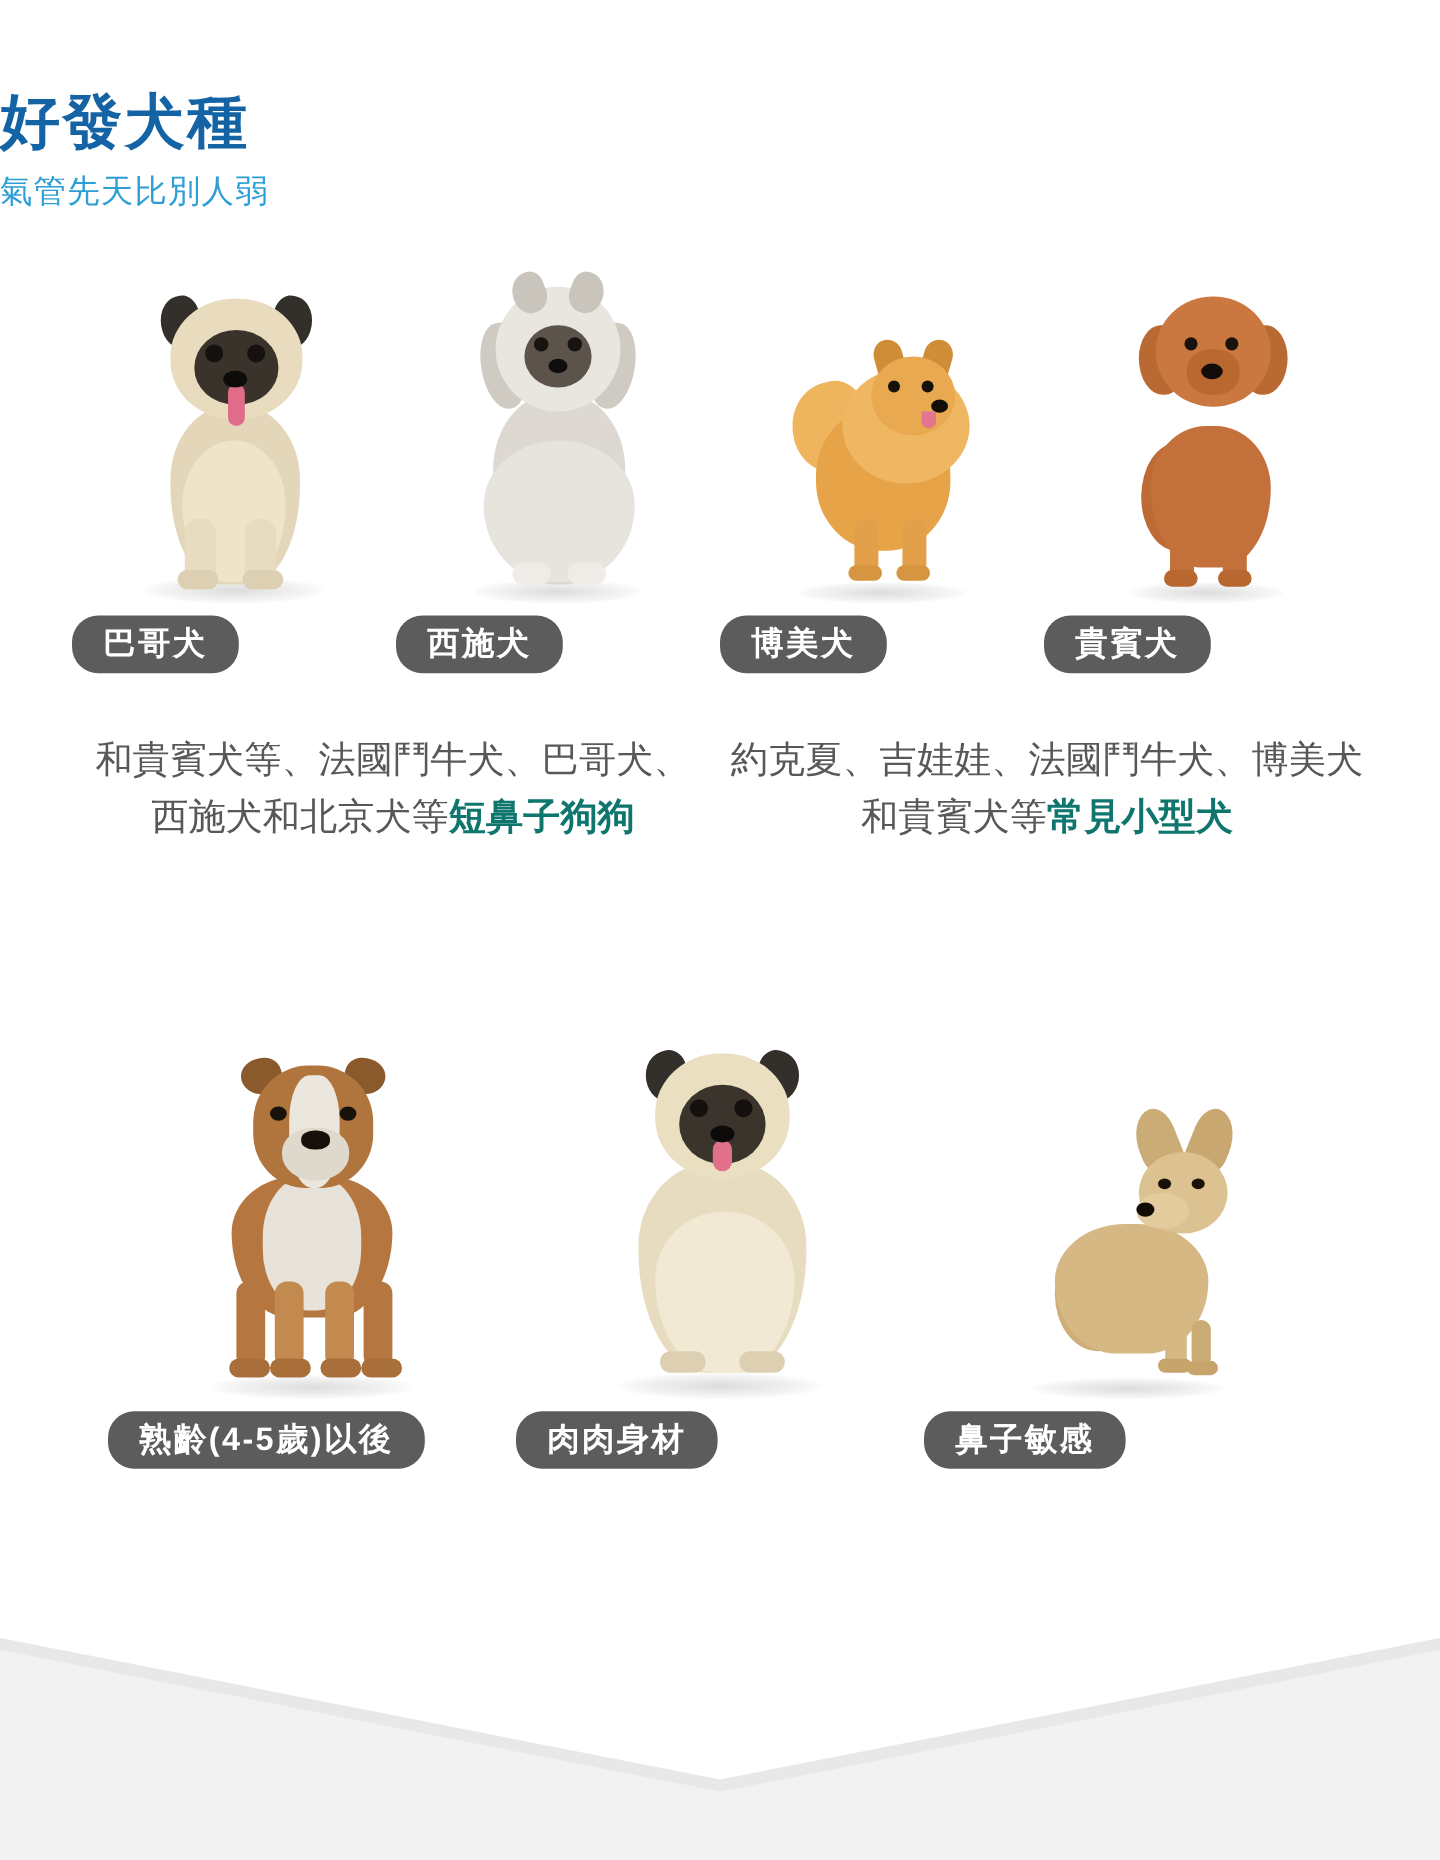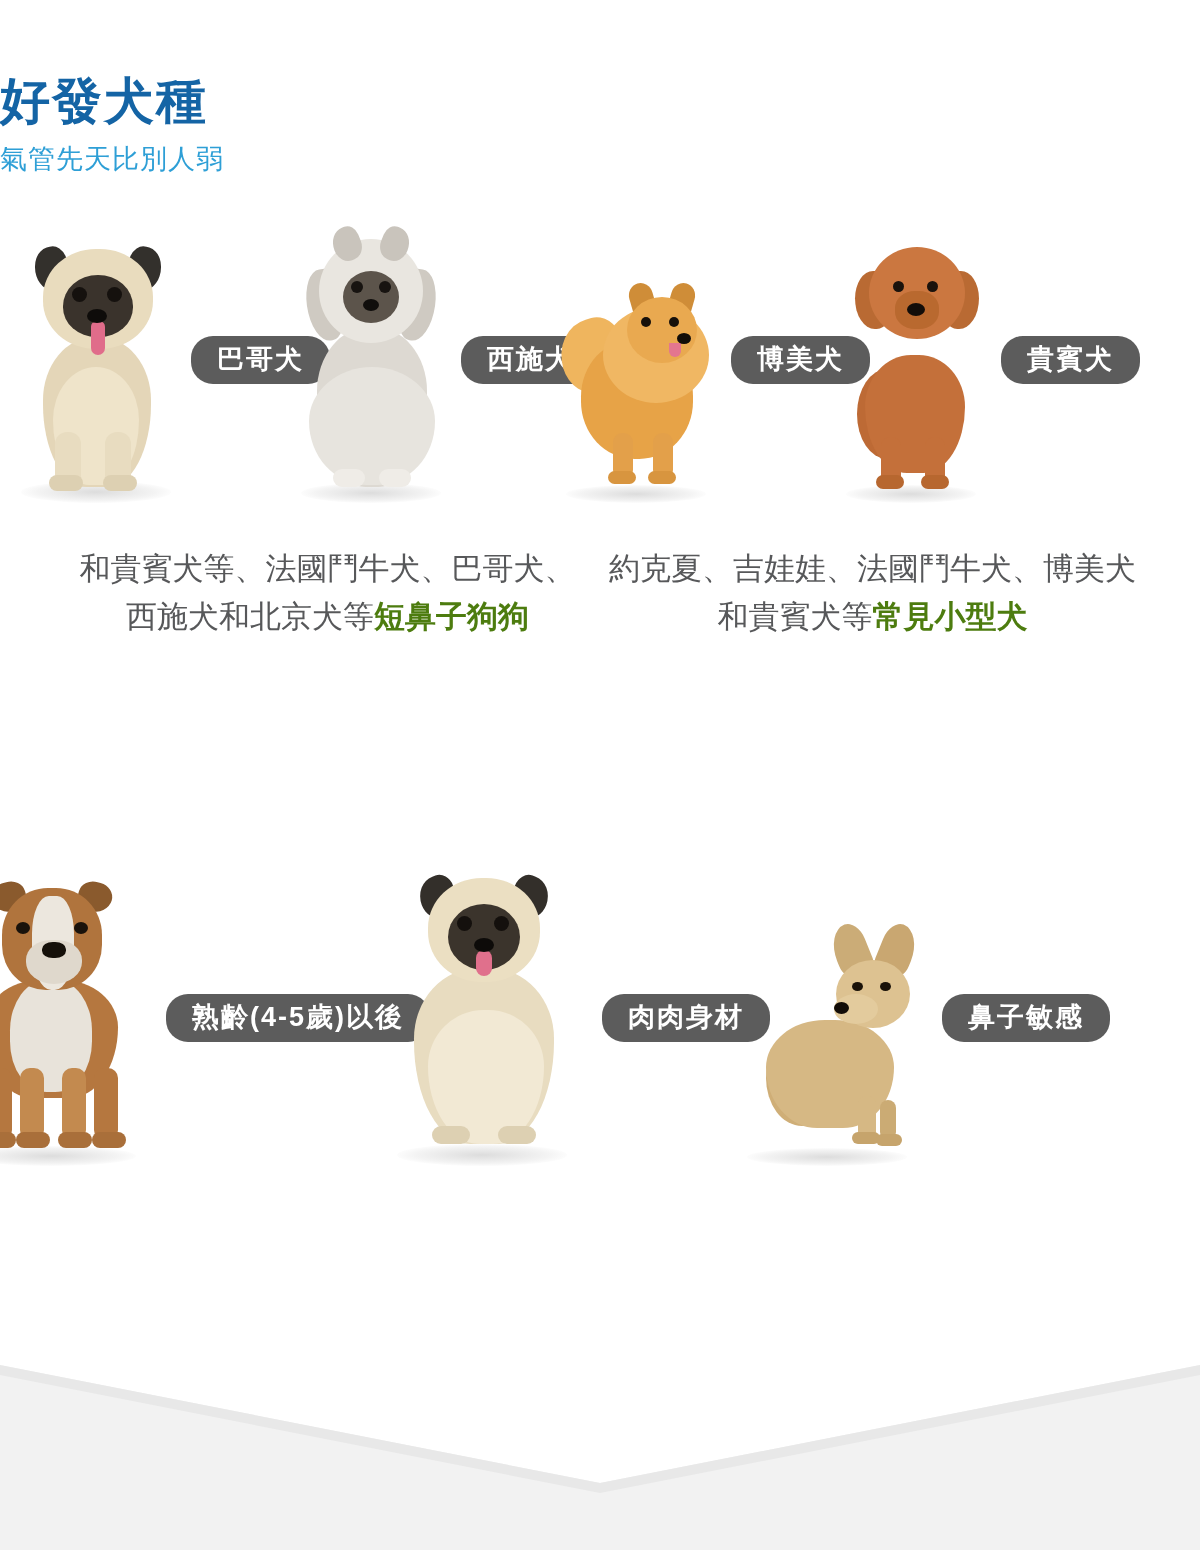--- a/index.html
+++ b/index.html
@@ -52,22 +52,22 @@
     display: flex;
     justify-content: center;
     align-items: flex-end;
     margin-top: 30px;
   }
   .card-row.four .card { width: 270px; }
   .card-row.three .card { width: 340px; }
 
   .card {
     display: flex;
-    flex-direction: row;
-    align-items: center;
+    flex-direction: column;
+    align-items: flex-start;
     justify-content: flex-end;
   }
 
   .photo {
     position: relative;
     width: 100%;
     display: flex;
     align-items: flex-end;
     justify-content: center;
   }
@@ -95,21 +95,21 @@
     margin-top: 48px;
   }
   .caption {
     width: 545px;
     text-align: center;
     font-size: 31px;
     line-height: 1.55;
     color: #57585a;
     letter-spacing: 0px;
   }
-  .caption b { font-weight: bold; color: #4d7c0f; }
+  .caption b { font-weight: bold; color: #0f766e; }
 
   
   .bottom-shape {
     position: absolute;
     left: 0;
     bottom: 0;
     width: 1200px;
     height: 185px;
   }
 

